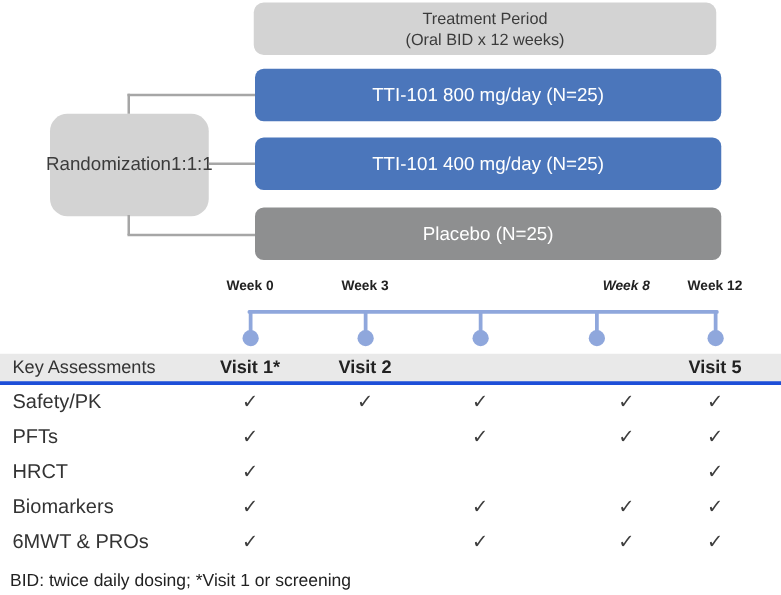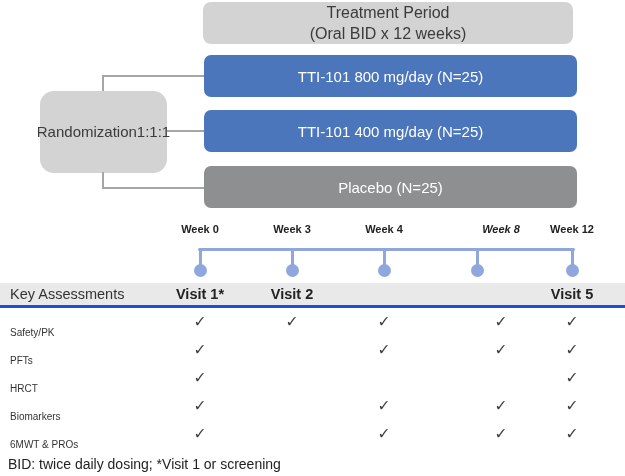--- a/index.html
+++ b/index.html
@@ -13,21 +13,21 @@
     color: #333;
   }
   .abs { position: absolute; }
 
   
   .tbox {
     left: 203px; top: 2px; width: 370px; height: 42px;
     background: var(--light-box, #d3d3d3);
     border-radius: 8px;
     display: flex; flex-direction: column; align-items: center; justify-content: center;
-    font-size: 16px; line-height: 1.32; color: #3b3b3b; text-align: center;
+    font-size: 13px; line-height: 1.32; color: #3b3b3b; text-align: center;
   }
 
   
   .rbox {
     left: 40px; top: 91px; width: 127px; height: 82px;
     background: var(--light-box, #d3d3d3);
     border-radius: 14px;
     display: flex; flex-direction: row; align-items: center; justify-content: center;
     font-size: 15px; line-height: 1.35; color: #3b3b3b; text-align: center;
   }
@@ -73,22 +73,22 @@
   }
   .visit {
     position: absolute; top: 0; width: 90px; height: 22px;
     line-height: 23px; font-weight: bold; font-size: 14.5px; color: #222;
     text-align: center;
   }
 
   
   .trow { left: 0; width: 625px; height: 28px; }
   .trow .rlabel {
-    position: absolute; left: 10px; top: 11px; height: 28px;
-    line-height: 28px; font-size: 10px; color: #333;
+    position: absolute; left: 10px; top: 0; height: 28px;
+    line-height: 28px; font-size: 16px; color: #333;
   }
   .cell {
     position: absolute; top: 0; width: 90px; height: 28px;
     line-height: 28px; text-align: center;
     font-size: 15.5px; color: #3d3d3d;
   }
   .r0 { top: 308px; } .r1 { top: 336px; } .r2 { top: 364px; } .r3 { top: 392px; } .r4 { top: 420px; }
 
   .footnote {
     left: 8px; top: 455px; font-size: 14px; color: #222; line-height: 18px;
@@ -120,21 +120,20 @@
   </div>
   <div class="abs arm arm-drug arm1">
     <span>TTI-101 400 mg/day (N=25)</span>
   </div>
   <div class="abs arm arm-placebo arm2">
     <span>Placebo (N=25)</span>
   </div>
 
   <div class="abs wk c0">Week 0</div>
   <div class="abs wk c1">Week 3</div>
-  <div class="abs wk c2">Week 4</div>
   <div class="abs wk c3">Week 8</div>
   <div class="abs wk c4">Week 12</div>
 
   <div class="abs tl-h"></div>
   <div class="abs tl-v" style="left:198.5px;"></div>
   <div class="abs tl-v" style="left:290.5px;"></div>
   <div class="abs tl-v" style="left:382.5px;"></div>
   <div class="abs tl-v" style="left:475.5px;"></div>
   <div class="abs tl-v" style="left:570.5px;"></div>
   <div class="abs tl-dot" style="left:193.5px;"></div>

